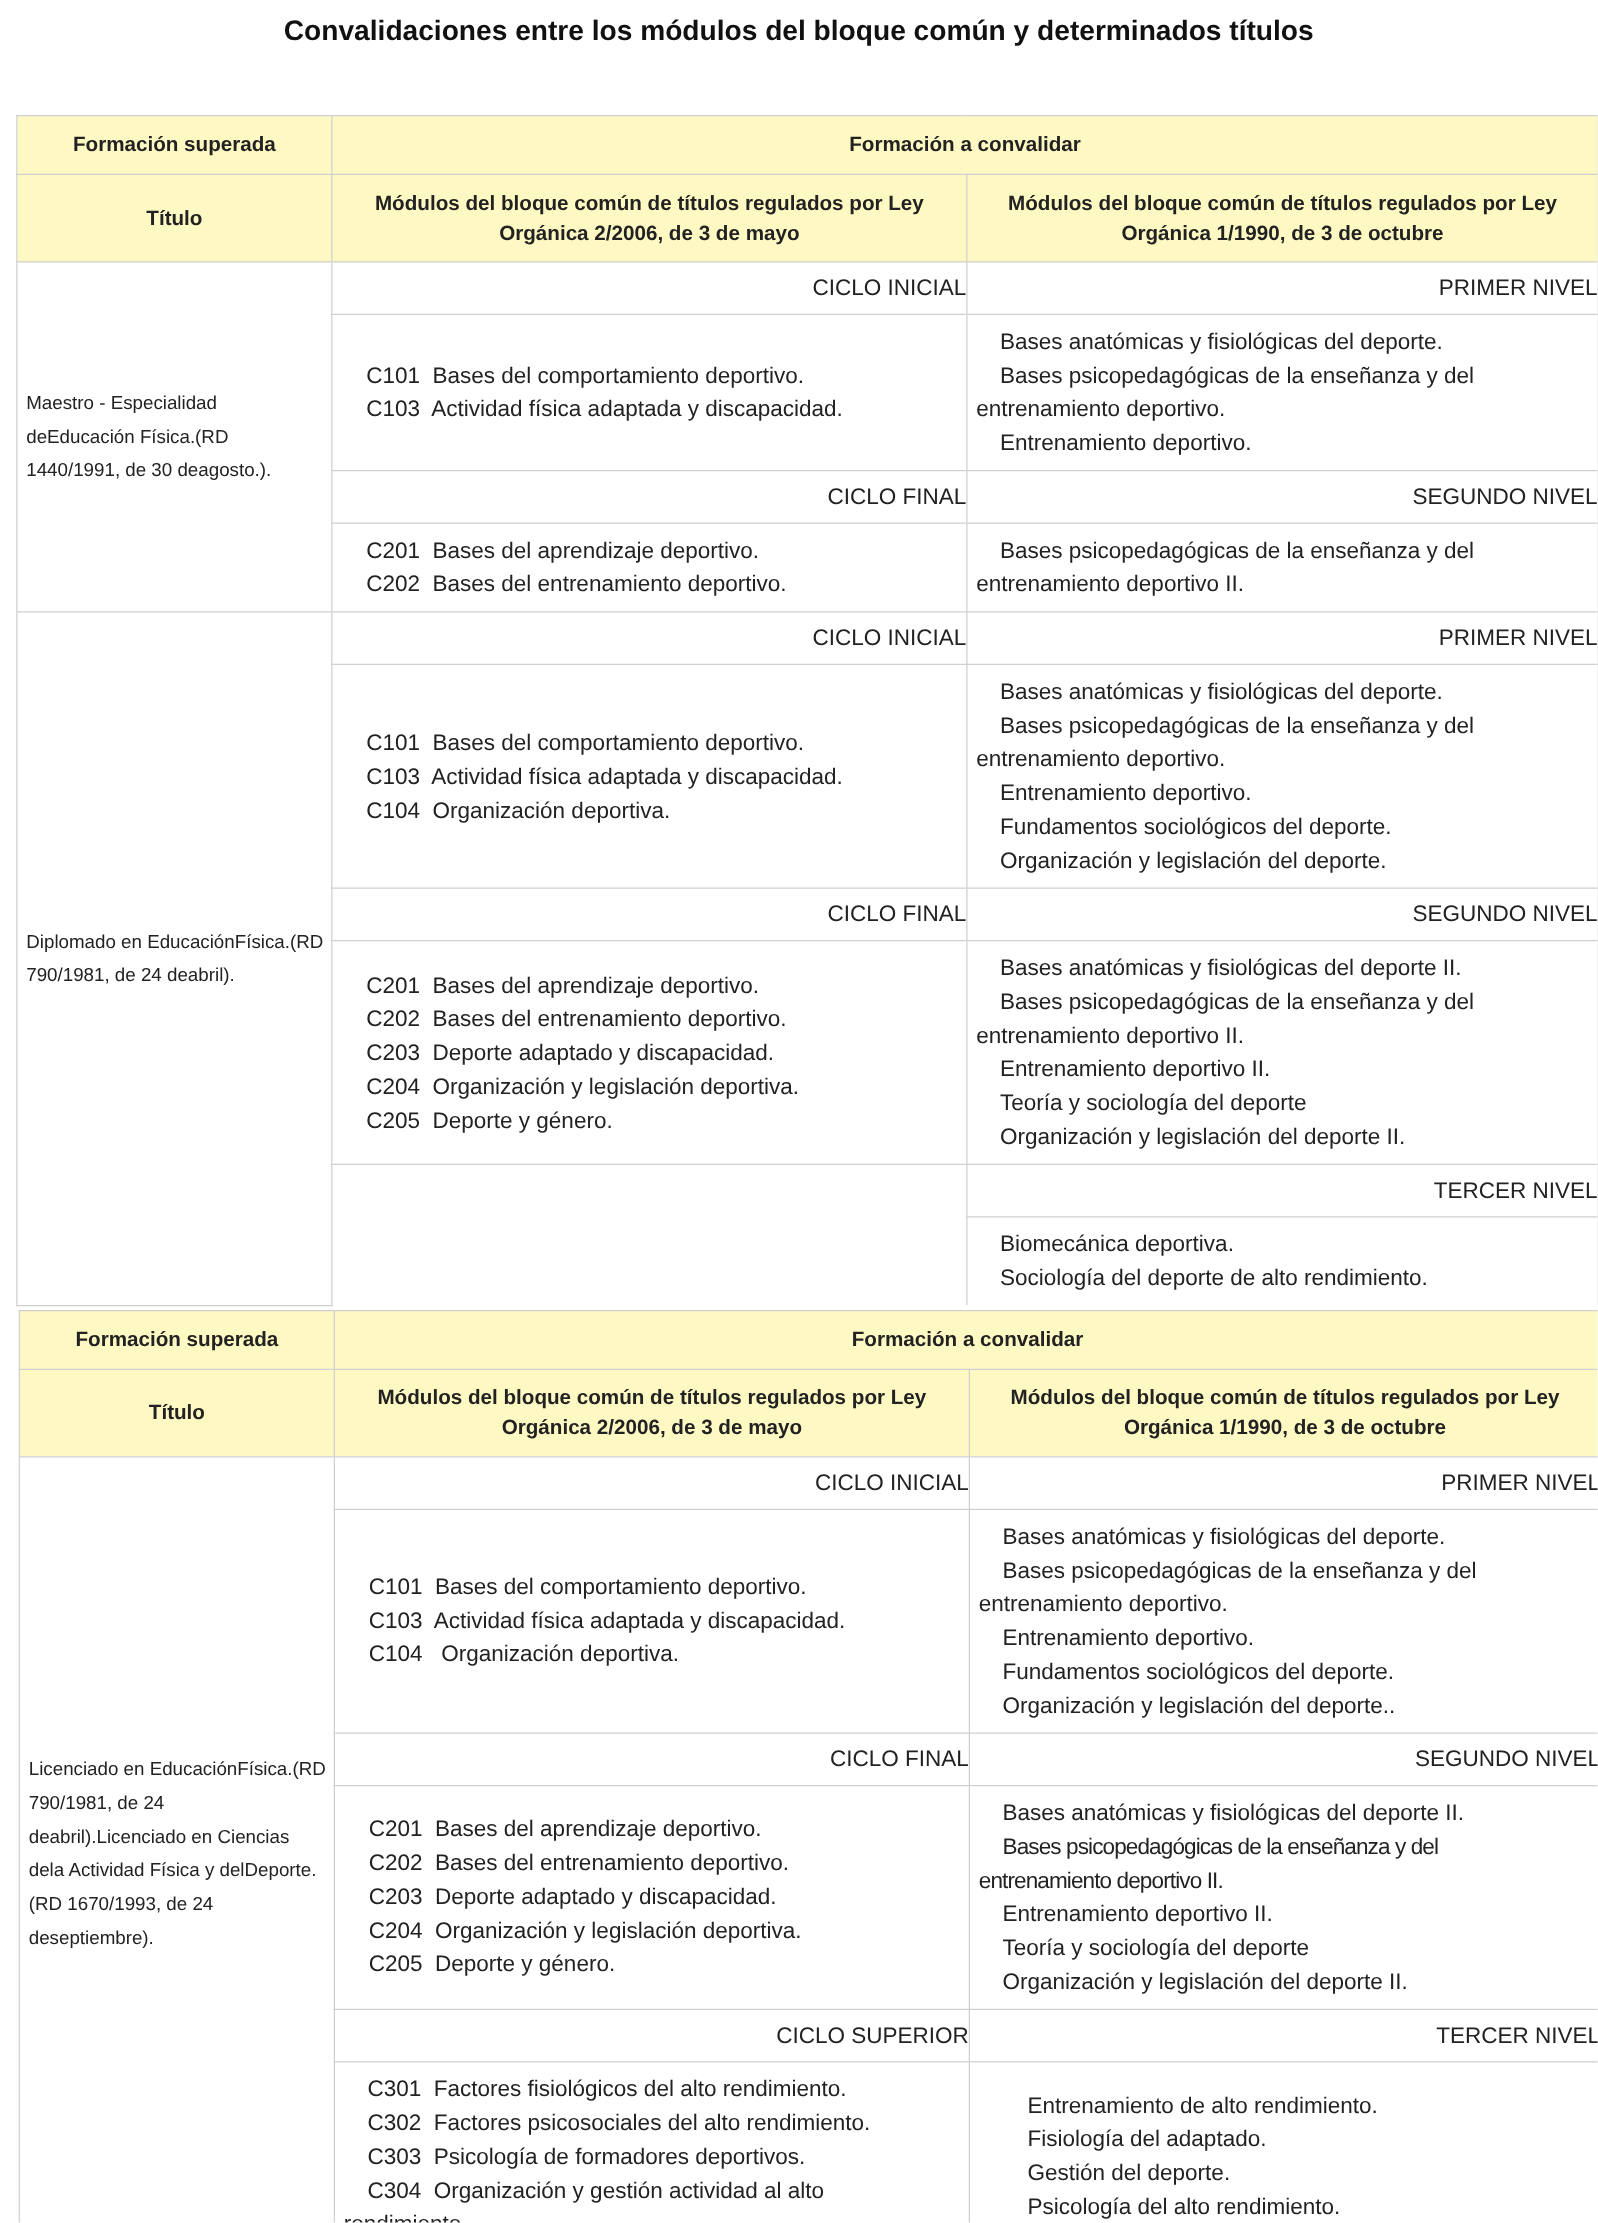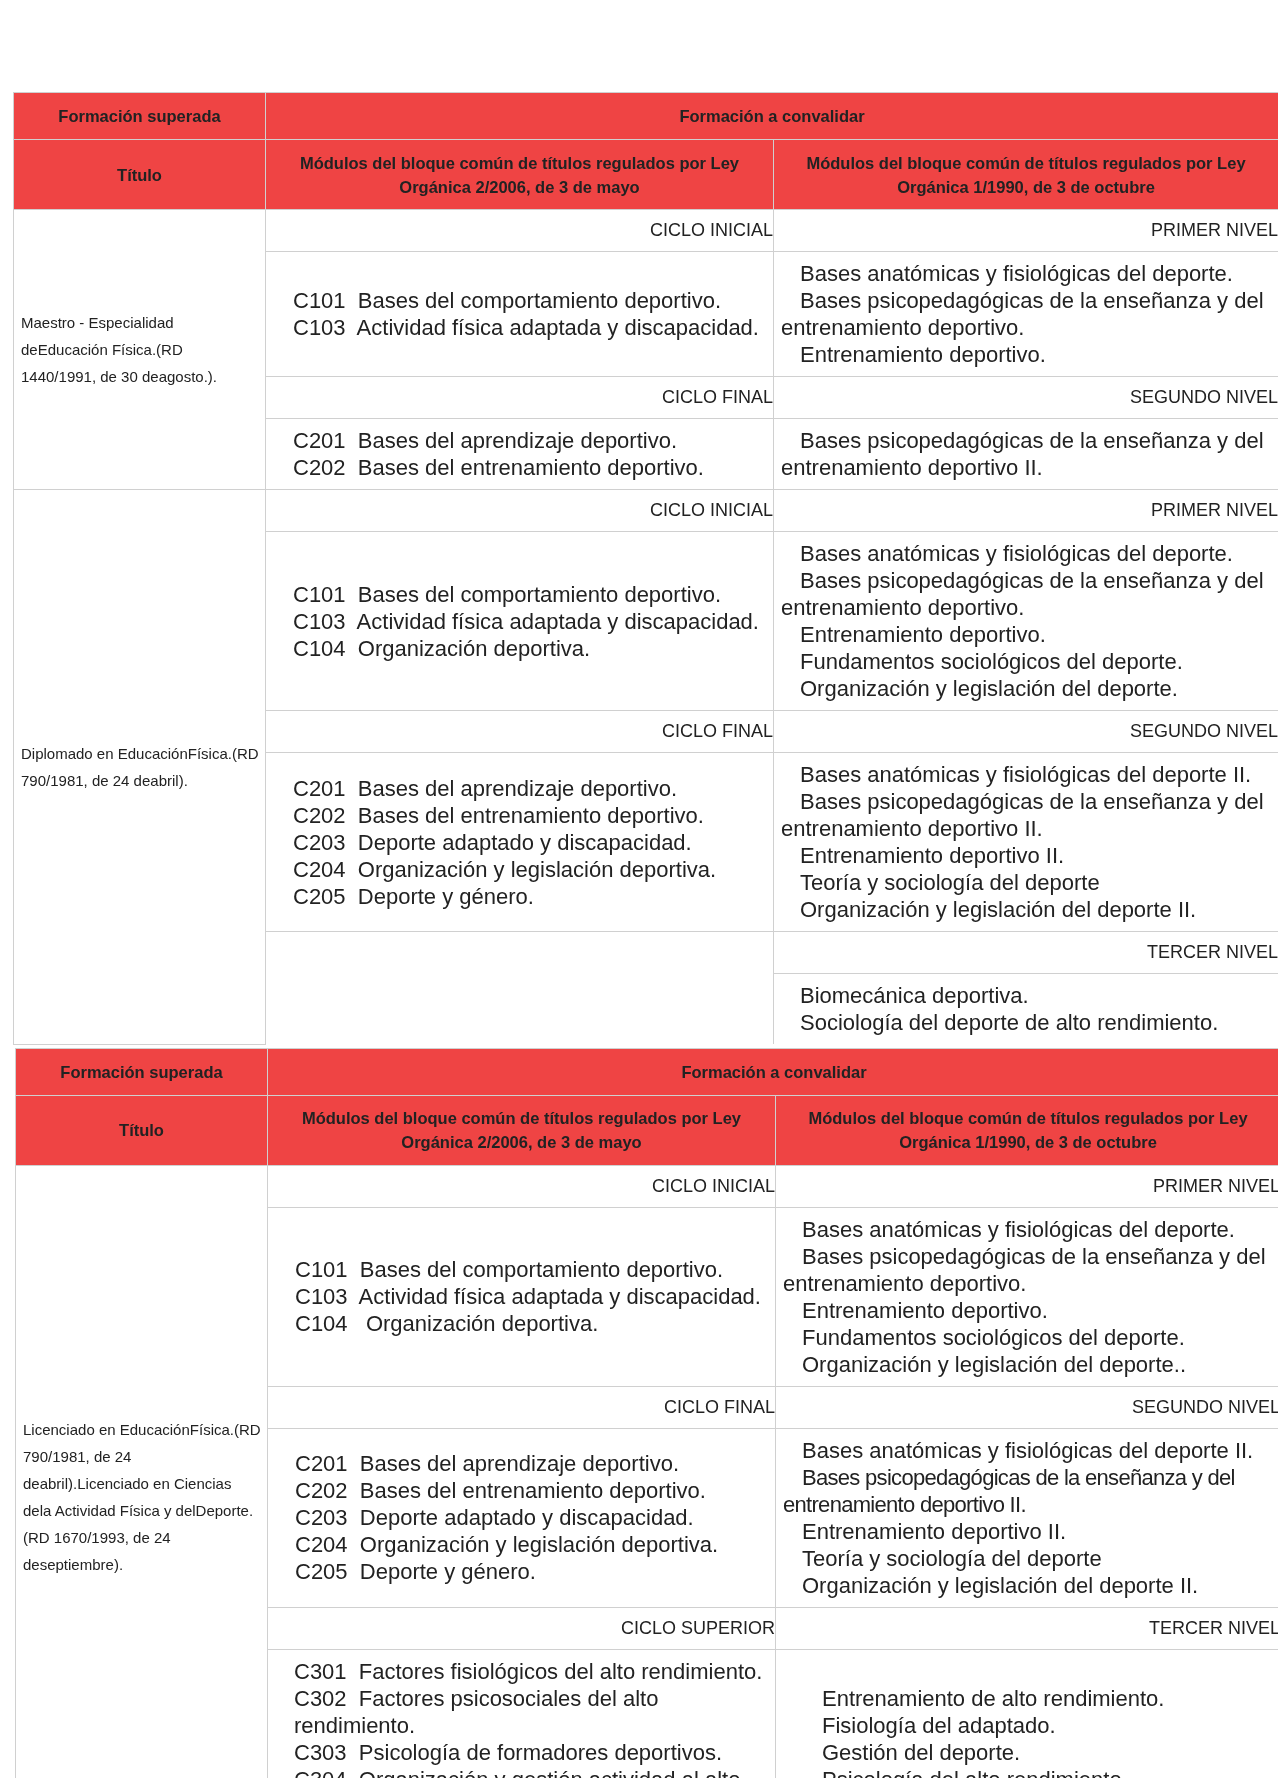--- a/index.html
+++ b/index.html
@@ -12,49 +12,50 @@
     color: #111; padding-top: 11px; height: 92px;
   }
   table {
     border-collapse: collapse; table-layout: fixed;
     font-family: "Liberation Sans", sans-serif;
   }
   table.t1 { margin-left: 13px; width: 1265px; }
   table.t2 { margin-left: 15px; width: 1263px; margin-top: 3px; }
   td, th { border: 1px solid #d0d0d0; vertical-align: middle; }
   th {
-    background: #ef4444; font-weight: bold; font-size: 16.5px; color: #222;
+    background: #fef9c3; font-weight: bold; font-size: 16.5px; color: #222;
     line-height: 24px;
   }
   th.h1 { height: 47px; }
   th.h2 { height: 70px; }
   td.titulo {
     font-size: 15px; line-height: 27px; padding: 0 6px 0 7px; vertical-align: middle;
     color: #222;
   }
   td.level {
     text-align: right; font-size: 18px; height: 42px; color: #222;
   }
   td.items {
-    font-size: 22px; line-height: 27px; color: #222; padding: 8px 6px 8px 7px;
+    font-size: 18px; line-height: 27px; color: #222; padding: 8px 6px 8px 7px;
     white-space: pre-wrap;
   }
   td.items.left { padding-left: 27px; }
   td.items .ln { display: block; }
   td.items .ind { padding-left: 19px; }
   td.items .cond { letter-spacing: -0.7px; }
   td.empty { border-bottom: none; }
   .col1 { width: 252px; }
   .col2 { width: 508px; }
   .col3 { width: 505px; }
 </style>
 </head>
 <body>
 
 <div class="title">
+  <div>Convalidaciones entre los módulos del bloque común y determinados títulos</div>
 </div>
 
 <table class="t1">
   <colgroup>
       <col class="col1">
       <col class="col2">
       <col class="col3">
     </colgroup>
   <tbody>
       <tr>

